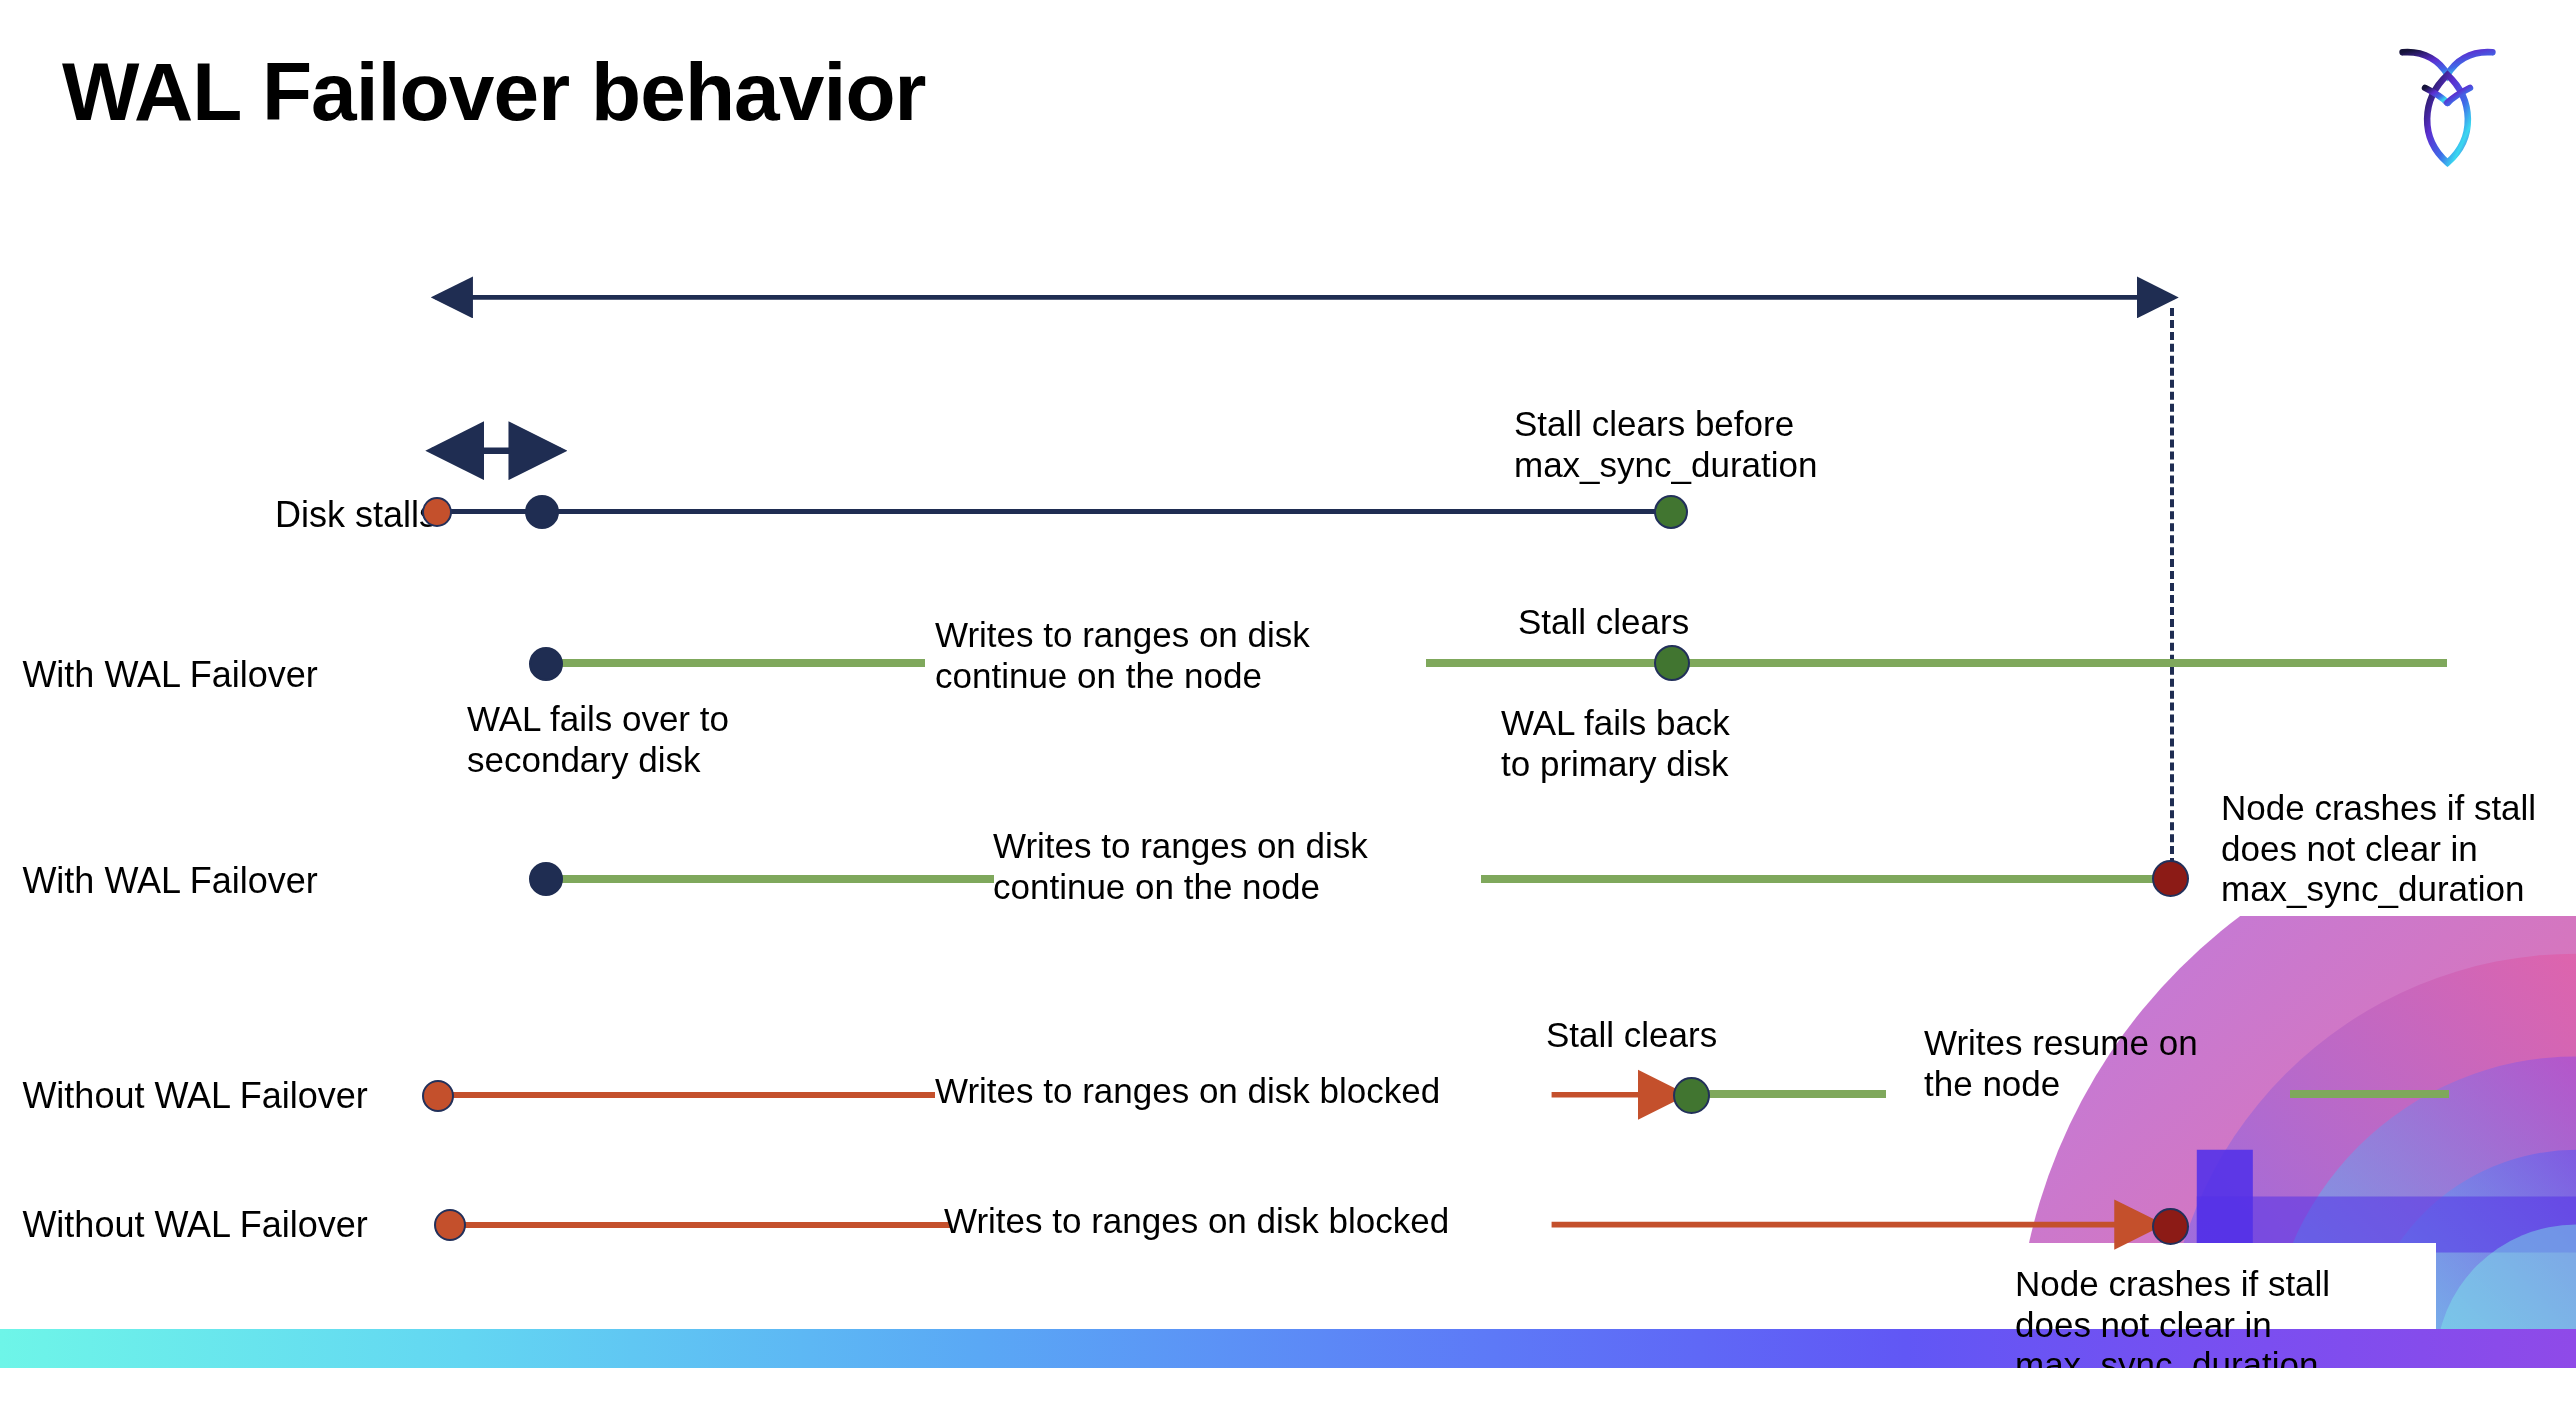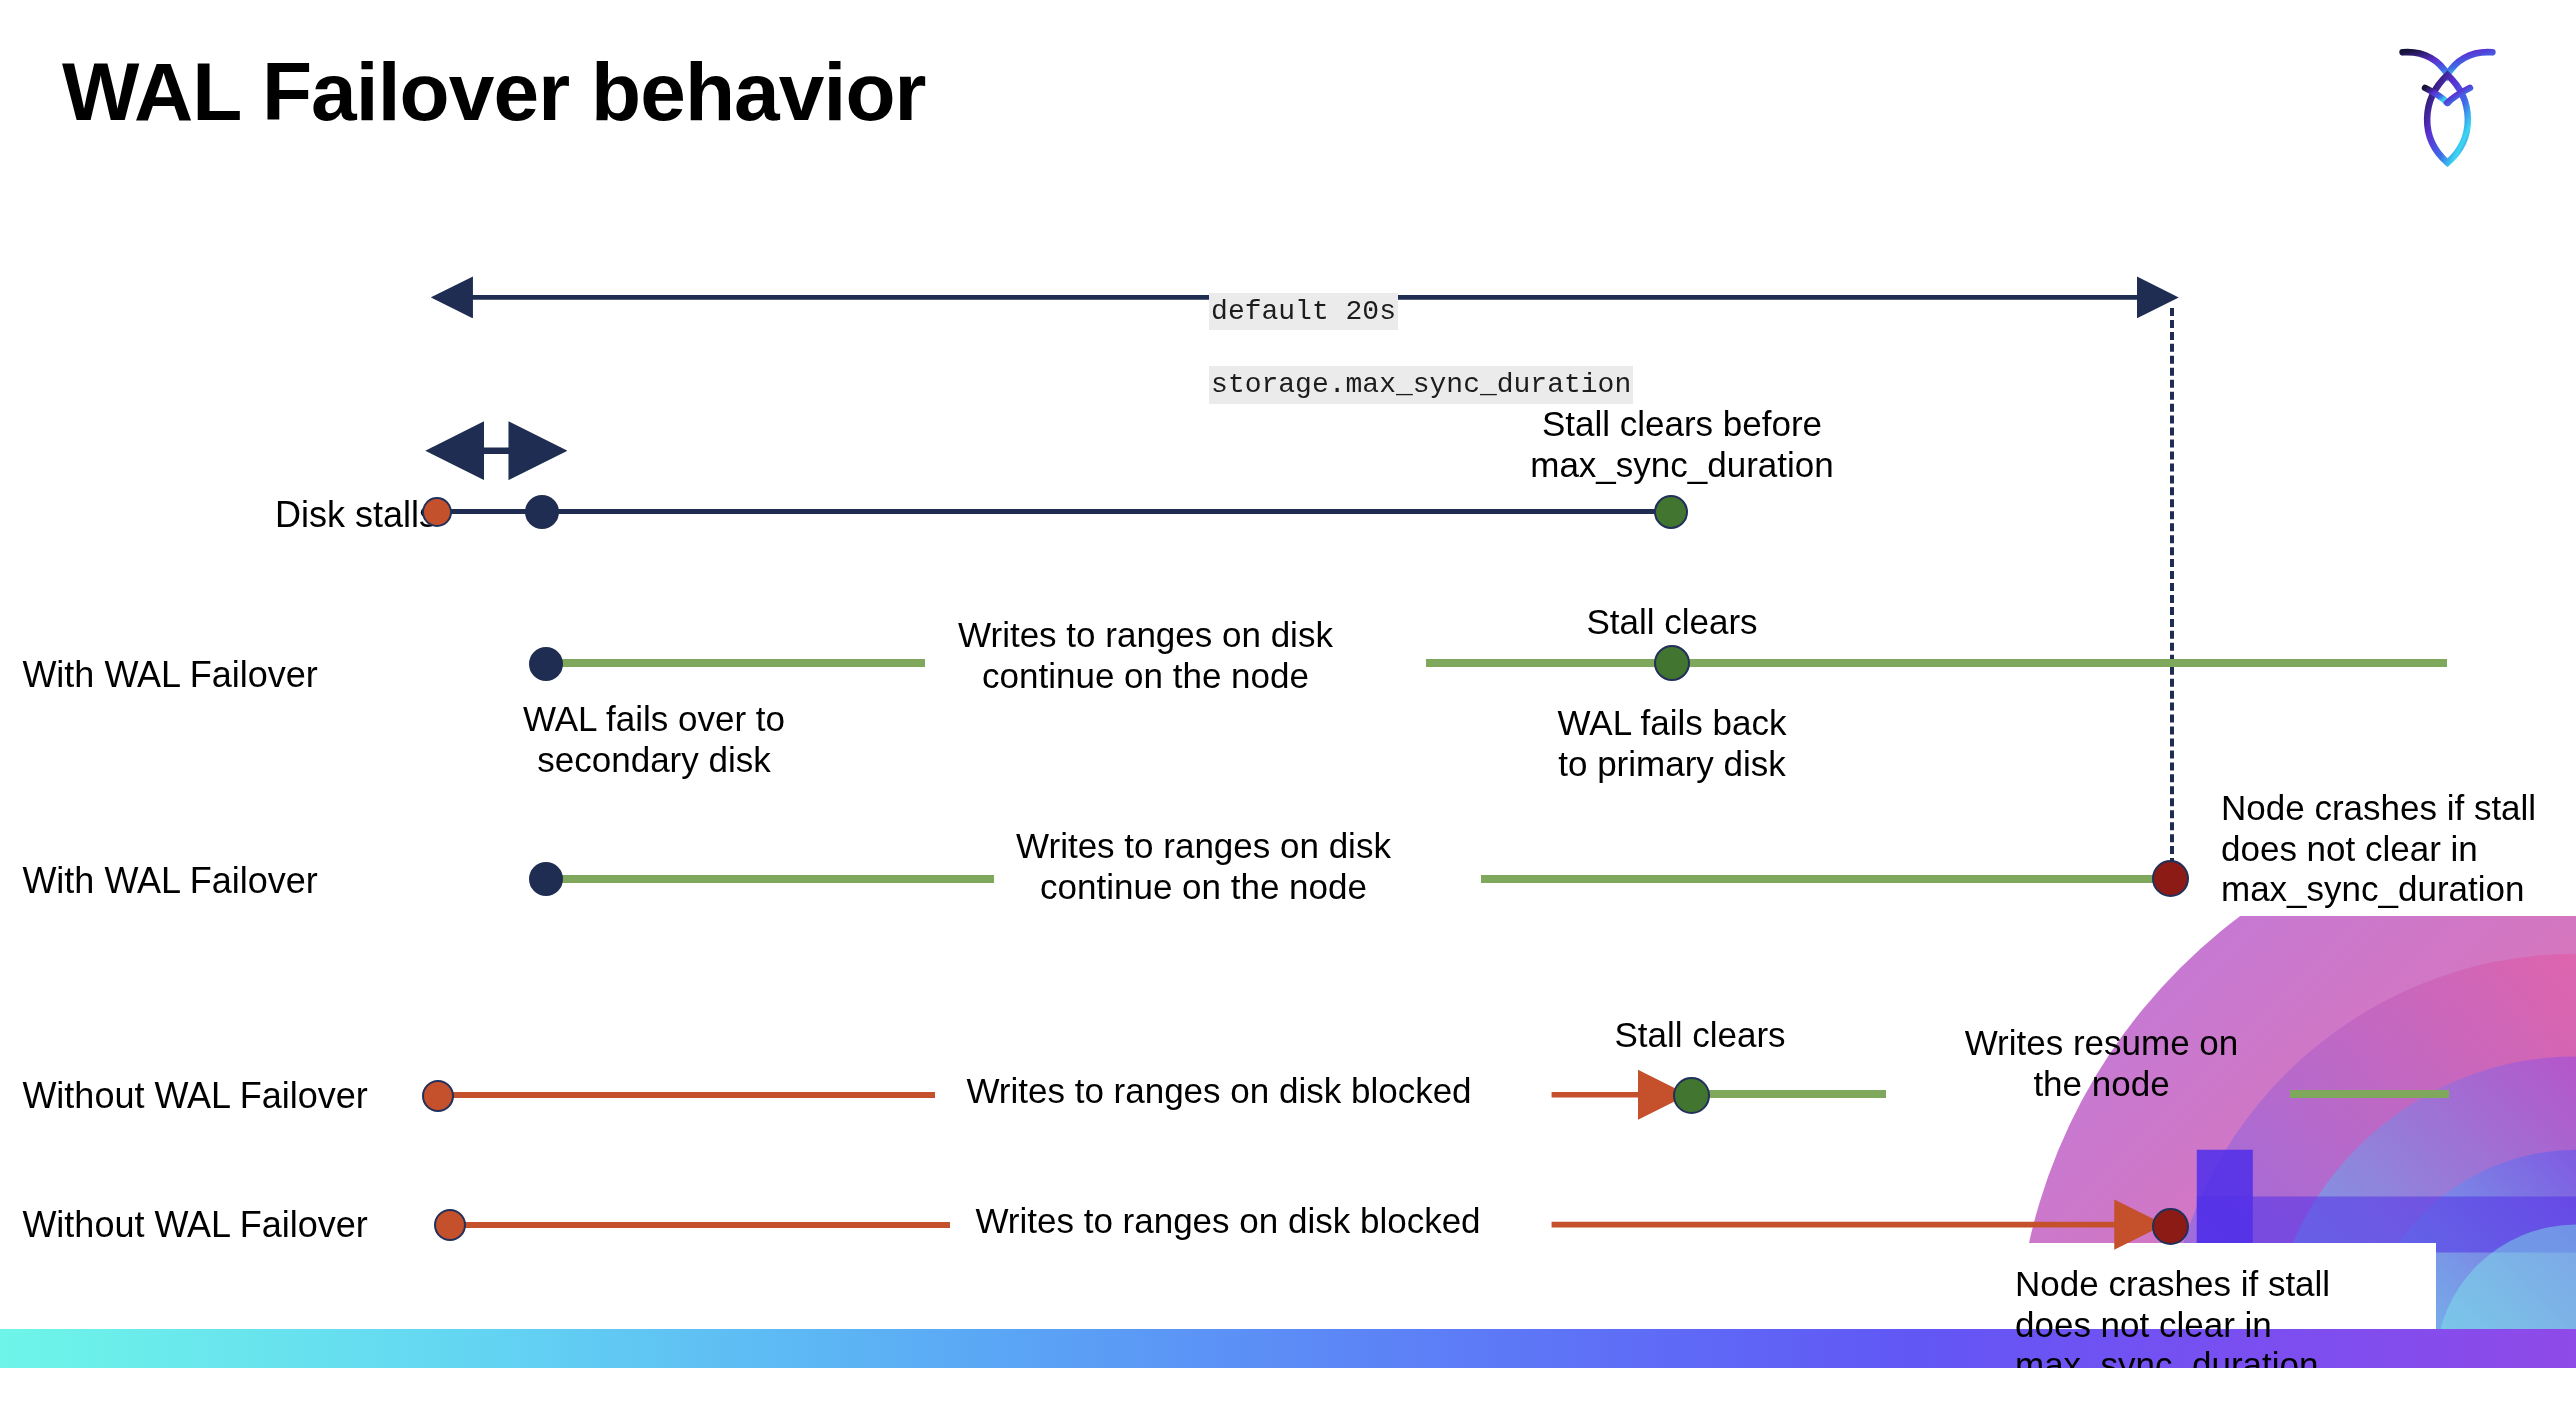--- a/index.html
+++ b/index.html
@@ -63,21 +63,21 @@
     font-size: 36px;
     color: #000000;
     white-space: nowrap;
     text-align: left;
   }
   .ann {
     position: absolute;
     font-size: 35px;
     line-height: 1.16;
     color: #000000;
-    text-align: center;
+    text-align: left;
     white-space: pre-line;
   }
   .ann.left { text-align: left; }
 
   .code-tag {
     position: absolute;
     font-family: "Liberation Mono", "DejaVu Sans Mono", monospace;
     font-size: 28px;
     line-height: 1.28;
     color: #1c1c1c;
@@ -202,24 +202,20 @@
 
     <line x1="462" y1="482" x2="600" y2="482" stroke="#1f2d52" stroke-width="7" marker-start="url(#navy-head-rev)" marker-end="url(#navy-head)"></line>
 
     <line x1="1660" y1="1171" x2="1800" y2="1171" stroke="#c4502c" stroke-width="6" marker-end="url(#orange-head)"></line>
 
     <line x1="1660" y1="1310" x2="2310" y2="1310" stroke="#c4502c" stroke-width="6" marker-end="url(#orange-head)"></line>
   </svg>
 
   <div class="dashed-v" style="left:2170px; top:308px; height:570px;"></div>
 
-  <div class="code-tag" style="left:1142px; top:257px;">
-    <span>default 20s</span><br>
-    <span>storage.max_sync_duration</span>
-  </div>
 
 
   <div class="row-label" style="left:222px; top:494px; width:215px; text-align:right;">Disk stalls</div>
 
   <div class="line navy" style="left:436px; top:509px; width:1245px;"></div>
   <div class="dot orange" style="left:422px; top:497px; width:30px; height:30px;"></div>
   <div class="dot navy" style="left:525px; top:495px; width:34px; height:34px;"></div>
   <div class="dot green" style="left:1654px; top:495px; width:34px; height:34px;"></div>
 
   <div class="ann" style="left:1514px; top:404px; width:336px;">Stall clears before

